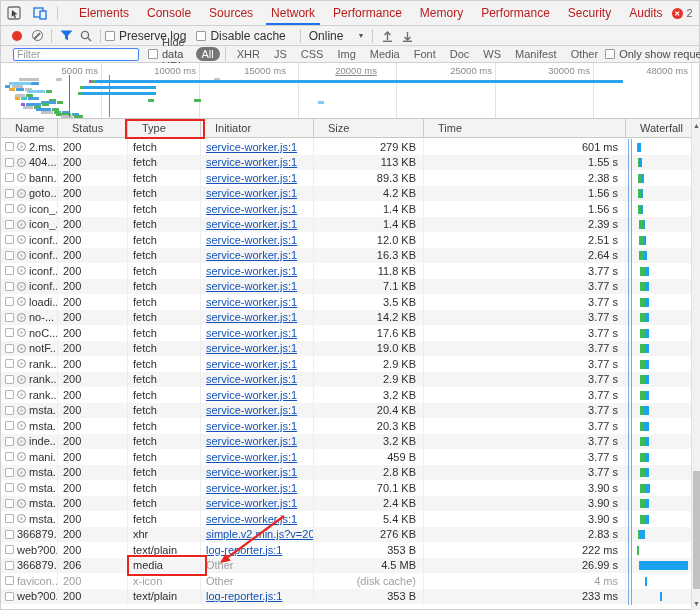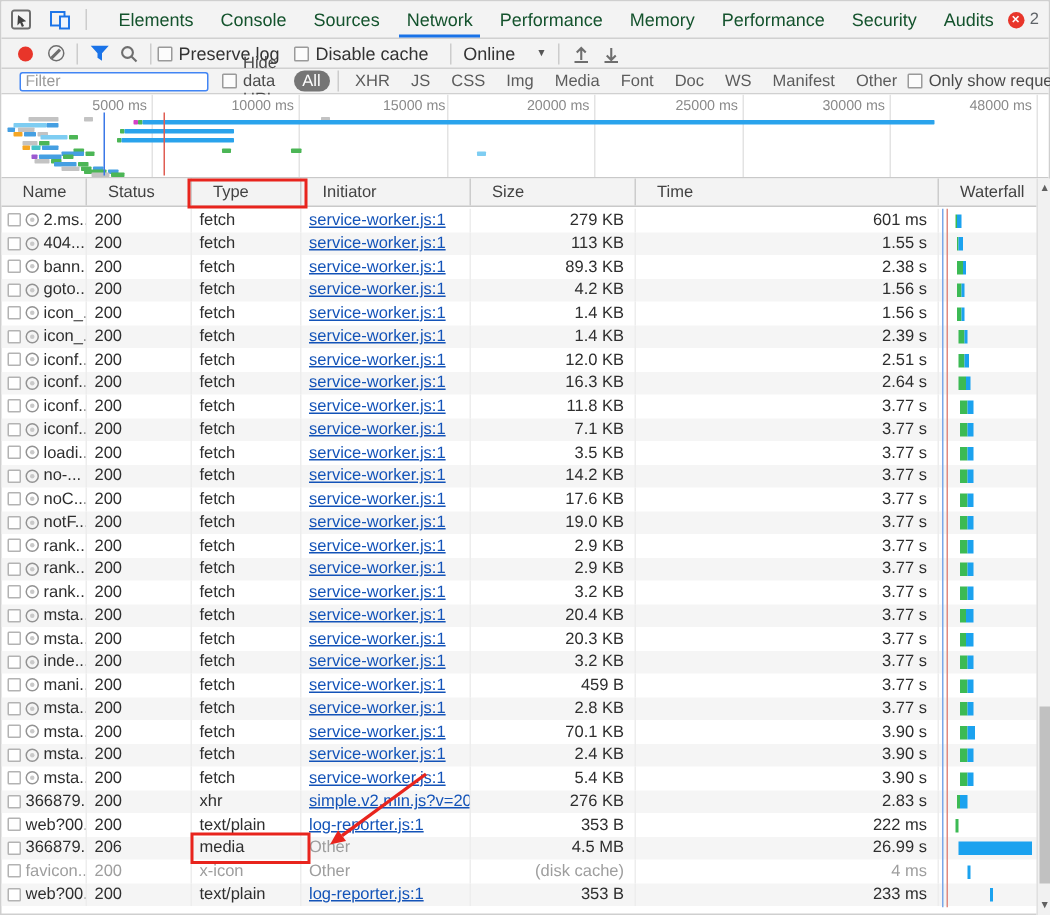--- a/index.html
+++ b/index.html
@@ -5,21 +5,21 @@
   *{box-sizing:border-box;margin:0;padding:0}
   html,body{width:700px;height:610px}
   body{font-family:"Liberation Sans",sans-serif;background:#fff;position:relative;overflow:hidden}
   .app{position:absolute;left:0;top:0;width:700px;height:610px;border:1px solid #cfcfcf;background:#fff}
 
   
   .tabbar{position:absolute;left:0;top:0;width:100%;height:25px;background:#f3f3f3;border-bottom:1px solid #d0d0d0;display:flex;align-items:center}
   .tbicon{width:26px;height:24px;display:flex;align-items:center;justify-content:center;flex:none}
   .vsep{width:1px;height:14px;background:#ccc;margin:0 4px;flex:none}
   .tabstrip{display:flex;height:100%;margin-left:8px}
-  .tab{padding:0 9px;height:100%;display:flex;align-items:center;font-size:12px;color:#14532d;position:relative;white-space:nowrap;cursor:default}
+  .tab{padding:0 9px;height:100%;display:flex;align-items:center;font-size:12px;color:#b91c1c;position:relative;white-space:nowrap;cursor:default}
   .tab.selected::after{content:"";position:absolute;left:4px;right:4px;bottom:0;height:2px;background:#1a73e8}
   .tabbar-right{margin-left:auto;display:flex;align-items:center;gap:4px;padding-right:6px}
   .errdot{width:11px;height:11px;border-radius:50%;background:#e8352a;color:#fff;font-size:7px;line-height:11px;text-align:center;font-weight:bold}
   .badgenum{font-size:11px;color:#5f6368;margin-right:4px}
   .warntri{color:#f2a51d;font-size:11px;line-height:11px}
 
   
   .toolbar{position:absolute;left:0;top:25px;width:100%;height:20px;background:#f3f3f3;border-bottom:1px solid #d0d0d0;display:flex;align-items:center;padding-left:6px;font-size:12px;color:#333}
   .tool{display:flex;align-items:center;justify-content:center;width:20px;height:18px;flex:none}
   .recdot{width:10px;height:10px;border-radius:50%;background:#e8352a}
@@ -184,23 +184,23 @@
       <span>Only show requests with SameSite issues</span>
     </div>
   </div>
 
   <div class="overview" id="overview">
       <div class="gridline" style="left: 100px;"></div>
       <div class="ticklabel" style="left: 37px;">5000 ms</div>
       <div class="gridline" style="left: 198px;"></div>
       <div class="ticklabel" style="left: 135px;">10000 ms</div>
       <div class="gridline" style="left: 297px;"></div>
-      <div class="ticklabel" style="left: 236px;">15000 ms</div>
+      <div class="ticklabel" style="left: 225px;">15000 ms</div>
       <div class="gridline" style="left: 395px;"></div>
-      <div class="ticklabel" style="left: 332px;">20000 ms</div>
+      <div class="ticklabel" style="left: 316px; text-decoration: underline;">20000 ms</div>
       <div class="gridline" style="left: 494px;"></div>
       <div class="ticklabel" style="left: 431px;">25000 ms</div>
       <div class="gridline" style="left: 592px;"></div>
       <div class="ticklabel" style="left: 529px;">30000 ms</div>
       <div class="gridline" style="left: 690px;"></div>
       <div class="ticklabel" style="left: 627px;">48000 ms</div>
       <div class="ovbar" style="left: 18px; top: 15px; width: 20px; background: rgb(195, 195, 195);"></div>
       <div class="ovbar" style="left: 55px; top: 15px; width: 6px; background: rgb(195, 195, 195);"></div>
       <div class="ovbar" style="left: 213px; top: 15px; width: 6px; background: rgb(195, 195, 195);"></div>
       <div class="ovbar" style="left: 88px; top: 17px; width: 3px; background: rgb(213, 65, 200);"></div>

